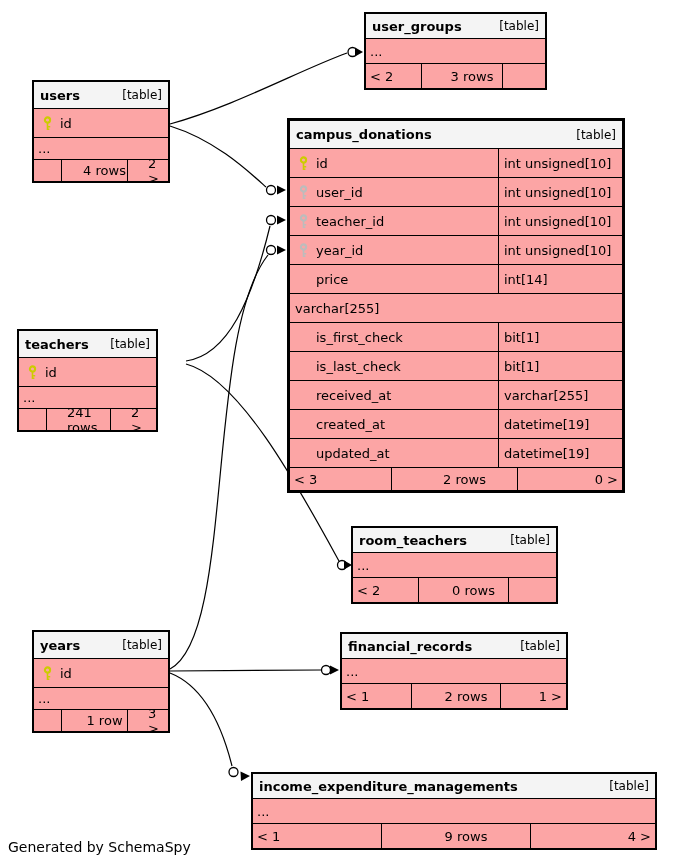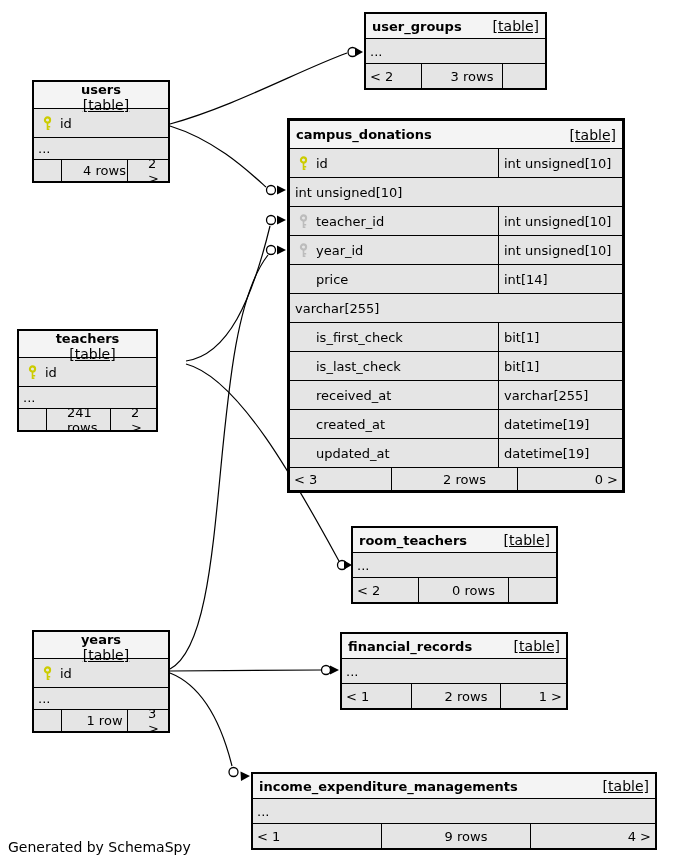--- a/index.html
+++ b/index.html
@@ -8,29 +8,29 @@
     --header-bg:#f4f4f4;
     --line:#000000;
   }
   html,body{margin:0;padding:0;background:#ffffff;}
   .canvas{
     position:relative;width:673px;height:868px;background:#ffffff;
     font-family:"DejaVu Sans","Liberation Sans",sans-serif;
     font-size:13px;color:#000;overflow:hidden;
   }
   svg.connectors{position:absolute;left:0;top:0;pointer-events:none;}
-  .tbl{position:absolute;background:#e5e5e5;border:2px solid var(--line);box-sizing:border-box;}
+  .tbl{position:absolute;background:#fca5a5;border:2px solid var(--line);box-sizing:border-box;}
   .tbl.big{border-width:3px;}
   .hdr{display:flex;justify-content:space-between;align-items:center;
        background:var(--header-bg);border-bottom:1px solid var(--line);
        padding:0 6px;height:24px;}
-  .tbl.mid .hdr{height:26px;flex-direction:column;}
+  .tbl.mid .hdr{height:26px;}
   .tbl.big .hdr{height:27px;}
   .tname{font-weight:bold;font-size:13px;}
-  .ttag{font-size:14px;margin-left:10px;text-decoration:underline;}
+  .ttag{font-size:12px;margin-left:10px;}
   .row{display:flex;align-items:center;border-bottom:1px solid var(--line);height:24px;}
   .row.colrow{height:28px;}
   .row.ell{height:21px;padding-left:4px;}
   .tbl.small .row.ell{height:24px;}
   .gutter{width:26px;display:flex;justify-content:center;align-items:center;flex:0 0 26px;}
   .keyicon{display:inline-flex;}
   .pk{color:var(--primary-key);}
   .fk{color:var(--foreign-key);}
   .crow{display:flex;align-items:stretch;border-bottom:1px solid var(--line);height:28px;}
   .crow .name{flex:0 0 208px;border-right:1px solid var(--line);display:flex;align-items:center;}
@@ -137,20 +137,29 @@
             <svg class="keyicon" width="11" height="15" viewBox="0 0 11 15">
               <circle cx="5.5" cy="4" r="2.6" fill="none" stroke="currentColor" stroke-width="2.1"></circle>
               <path d="M5.5 6.5 V14 M5.5 10.8 H8.2 M5.5 13.3 H7.4" stroke="currentColor" stroke-width="1.6" fill="none"></path>
             </svg>
           </span>
           <span>id</span>
         </span>
       <span class="type">int unsigned[10]</span>
     </div>
     <div class="crow">
+      <span class="name">
+          <span class="gutter fk">
+            <svg class="keyicon" width="11" height="15" viewBox="0 0 11 15">
+              <circle cx="5.5" cy="4" r="2.6" fill="none" stroke="currentColor" stroke-width="2.1"></circle>
+              <path d="M5.5 6.5 V14 M5.5 10.8 H8.2 M5.5 13.3 H7.4" stroke="currentColor" stroke-width="1.6" fill="none"></path>
+            </svg>
+          </span>
+          <span>user_id</span>
+        </span>
       <span class="type">int unsigned[10]</span>
     </div>
     <div class="crow">
       <span class="name">
           <span class="gutter fk">
             <svg class="keyicon" width="11" height="15" viewBox="0 0 11 15">
               <circle cx="5.5" cy="4" r="2.6" fill="none" stroke="currentColor" stroke-width="2.1"></circle>
               <path d="M5.5 6.5 V14 M5.5 10.8 H8.2 M5.5 13.3 H7.4" stroke="currentColor" stroke-width="1.6" fill="none"></path>
             </svg>
           </span>

